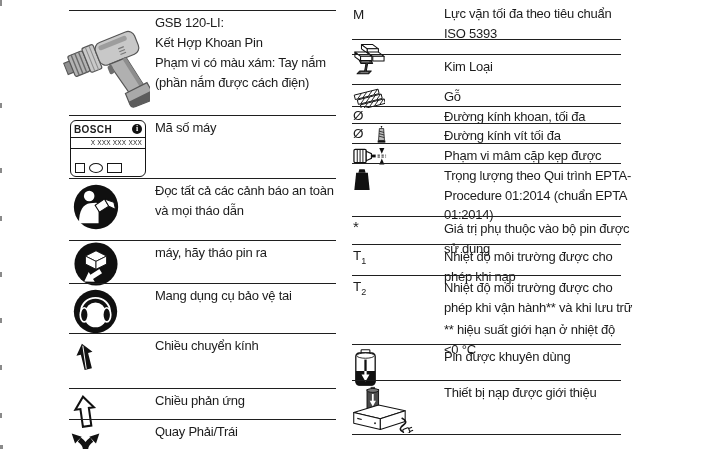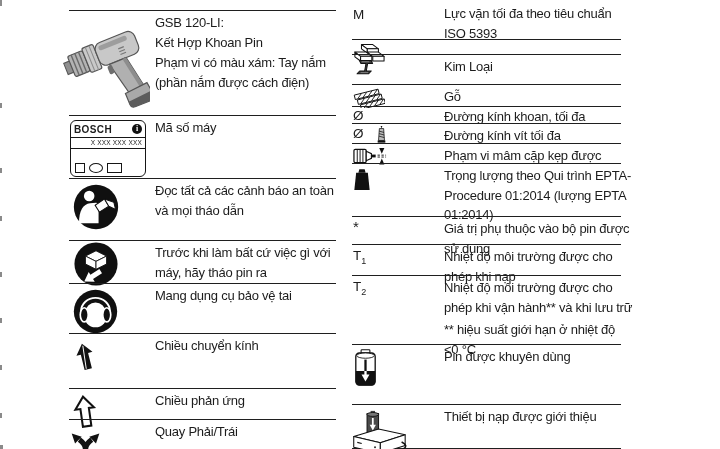--- a/index.html
+++ b/index.html
@@ -136,21 +136,20 @@
         <circle cx="25" cy="25" r="24.5" fill="#101010"></circle>
         <polygon points="13,16 25,10 37,16 25,22" fill="#fff" stroke="#101010" stroke-width="1"></polygon>
         <polygon points="13,16 25,22 25,31 13,25" fill="#fff" stroke="#101010" stroke-width="1"></polygon>
         <polygon points="25,22 37,16 37,25 25,31" fill="#fff" stroke="#101010" stroke-width="1"></polygon>
         <g transform="translate(21,39) rotate(148)">
           <polygon points="-11,-2.8 1,-2.8 1,-6.5 11,0 1,6.5 1,2.8 -11,2.8" fill="#fff"></polygon>
         </g>
       </svg>
     </div>
     <div class="textcell">
-      <div class="tl">Trước khi làm bất cứ việc gì với</div>
       <div class="tl">máy, hãy tháo pin ra</div>
     </div>
   </div>
 
   <div class="row" style="top:283px;height:50px">
     <div class="iconcell">
       <svg width="45" height="45" viewBox="0 0 54 54" style="margin:5px 0 0 4px">
         <circle cx="27" cy="27" r="26" fill="#101010"></circle>
         <ellipse cx="27" cy="30" rx="14.5" ry="16" fill="#fff"></ellipse>
         <path d="M13,27 A14,13 0 0 1 41,27" fill="none" stroke="#fff" stroke-width="9"></path>
@@ -326,21 +325,21 @@
 
   <div class="row" style="top:163px;height:53px">
     <div class="iconcell" style="padding-top:5px">
       <svg width="18" height="22" viewBox="0 0 20 24">
         <polygon points="7,0 13,0 14,4 6,4" fill="#111"></polygon>
         <polygon points="3.5,4 16.5,4 18.5,23 1.5,23" fill="#111"></polygon>
       </svg>
     </div>
     <div class="textcell">
       <div class="tl">Trọng lượng theo Qui trình EPTA-</div>
-      <div class="tl">Procedure 01:2014 (lượng EPTA</div>
+      <div class="tl">Procedure 01:2014 (chuẩn EPTA</div>
       <div class="tl">01:2014)</div>
     </div>
   </div>
 
   <div class="row" style="top:216px;height:28px">
     <div class="iconcell" style="padding-top:4px">
       <span class="star">*</span>
     </div>
     <div class="textcell">
       <div class="tl">Giá trị phụ thuộc vào bộ pin được</div>
@@ -380,21 +379,21 @@
         <line x1="14" y1="12" x2="14" y2="25" stroke="#111" stroke-width="2.6"></line>
         <line x1="14" y1="25" x2="14" y2="30" stroke="#fff" stroke-width="2.6"></line>
         <polygon points="9.5,29 18.5,29 14,37" fill="#fff"></polygon>
       </svg>
     </div>
     <div class="textcell">
       <div class="tl">Pin được khuyên dùng</div>
     </div>
   </div>
 
-  <div class="row bb" style="top:404px;height:45px">
+  <div class="row bb" style="top:380px;height:55px">
     <div class="iconcell" style="padding-top:5px">
       <svg width="66" height="47" viewBox="0 0 74 53" style="margin-left:-3px">
         <rect x="23" y="1" width="5" height="3" fill="#444"></rect>
         <rect x="19" y="4" width="13" height="22" fill="#4a4a4a" stroke="#111" stroke-width="1.1"></rect>
         <ellipse cx="25.5" cy="5" rx="6.5" ry="2.2" fill="#777" stroke="#111" stroke-width="1"></ellipse>
         <line x1="25.5" y1="9" x2="25.5" y2="17" stroke="#fff" stroke-width="2"></line>
         <polygon points="22,16.5 29,16.5 25.5,23" fill="#fff"></polygon>
         <polygon points="4,30 32,21.5 62,28 34,37" fill="#fff" stroke="#111" stroke-width="1.2" stroke-linejoin="round"></polygon>
         <polygon points="4,30 34,37 34,49 4,42" fill="#fff" stroke="#111" stroke-width="1.2" stroke-linejoin="round"></polygon>
         <polygon points="34,37 62,28 62,40 34,49" fill="#fff" stroke="#111" stroke-width="1.2" stroke-linejoin="round"></polygon>

